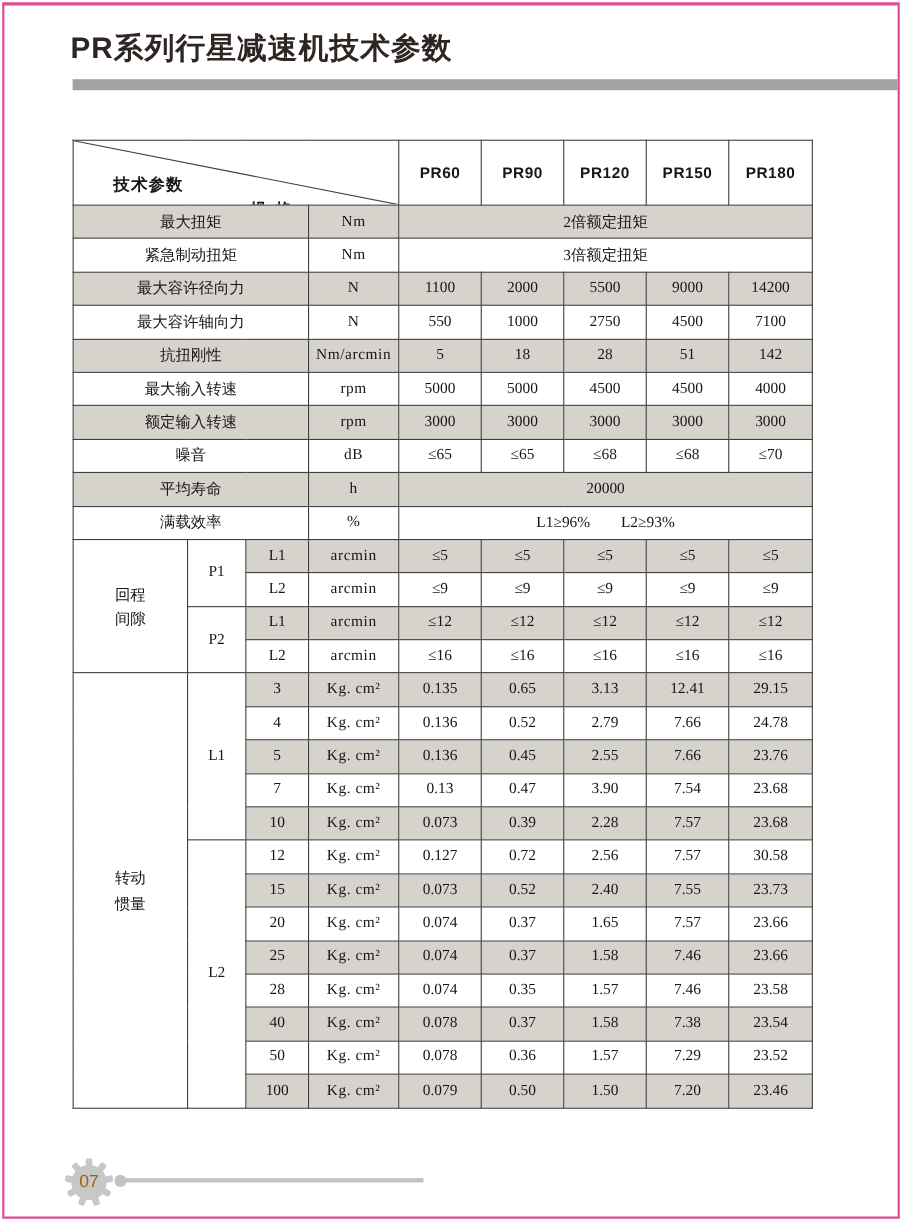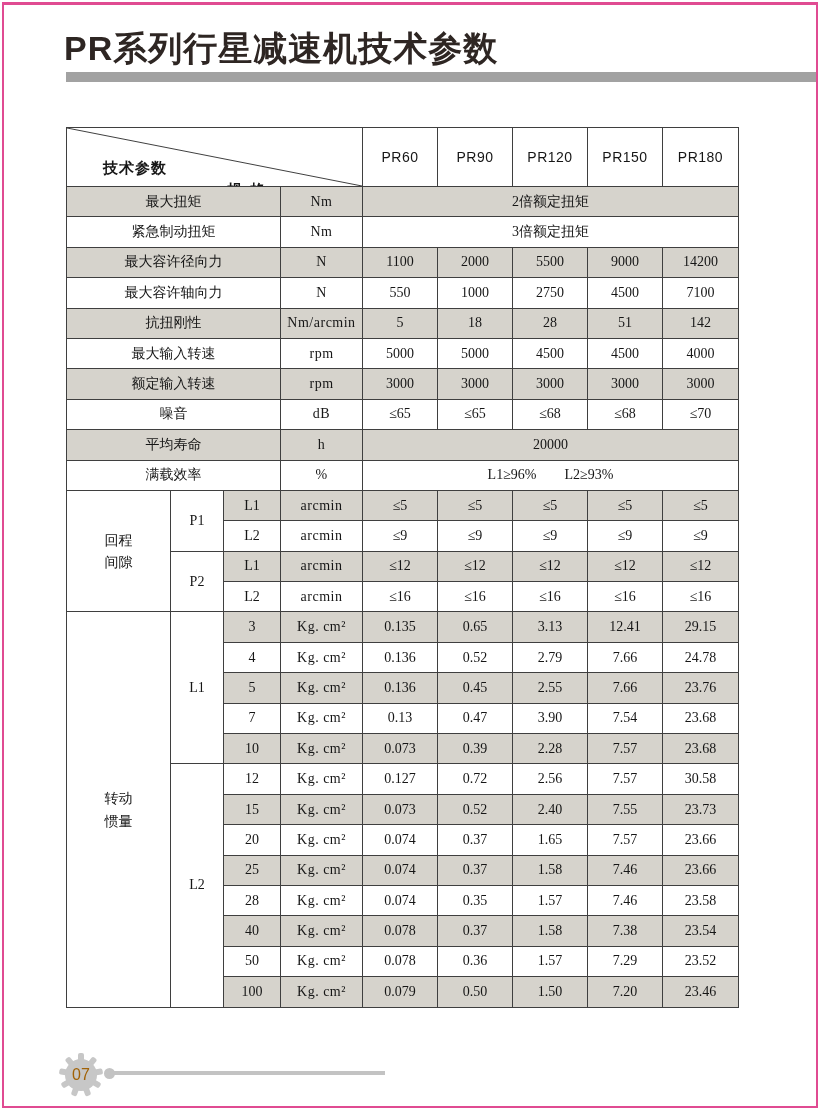--- a/index.html
+++ b/index.html
@@ -5,34 +5,34 @@
   html,body { margin:0; padding:0; }
   body {
     width:820px; height:1112px; position:relative; background:#ffffff;
     font-family:"Liberation Sans", sans-serif; overflow:hidden;
   }
   .frame {
     position:absolute; left:2px; top:2px; right:2px; bottom:4px;
     border:2px solid #e04b92; border-top-width:3px; pointer-events:none;
   }
   .title {
-    position:absolute; left:64px; top:26px; font-size:34px; font-weight:bold;
+    position:absolute; left:64px; top:26px; font-size:27px; font-weight:bold;
     color:#2e2623; letter-spacing:1px; white-space:nowrap;
   }
   .title-bar { position:absolute; left:66px; top:72px; right:4px; height:10px; background:#a2a2a2; }
 
   table.spec {
     position:absolute; left:66px; top:127px; border-collapse:collapse; table-layout:fixed;
   }
   table.spec td {
     border:1px solid #3f3f3f; text-align:center; vertical-align:middle;
     padding:0; color:#161616; height:29.4px; font-size:14px; overflow:hidden;
   }
   tr.header-row td { height:58px; }
-  .model { font-size:15px; letter-spacing:0.5px; color:#1a1a1a; }
+  .model { font-size:15px; letter-spacing:0.5px; color:#1a1a1a;font-weight:bold; }
   .shade { background:#d6d3cc; }
   .num  { font-family:"Liberation Serif", serif; font-size:14px; }
   .unit { font-family:"Liberation Serif", serif; font-size:13px; letter-spacing:0.5px; }
   .multiline { white-space:pre-line; line-height:1.6; }
   td.diagonal { position:relative; padding:0; }
   td.diagonal svg.diag { position:absolute; left:0; top:0; width:100%; height:100%; display:block; }
   .corner-top   { position:absolute; left:160px; top:9px;  font-weight:bold; font-size:15px; letter-spacing:2px;margin-top:44px; }
   .corner-bottom{ position:absolute; left:36px; bottom:8px; font-weight:bold; font-size:15px; letter-spacing:1px;margin-top:41px; }
 
   .footer-gear { position:absolute; left:59px; top:1053px; width:44px; height:44px; }

